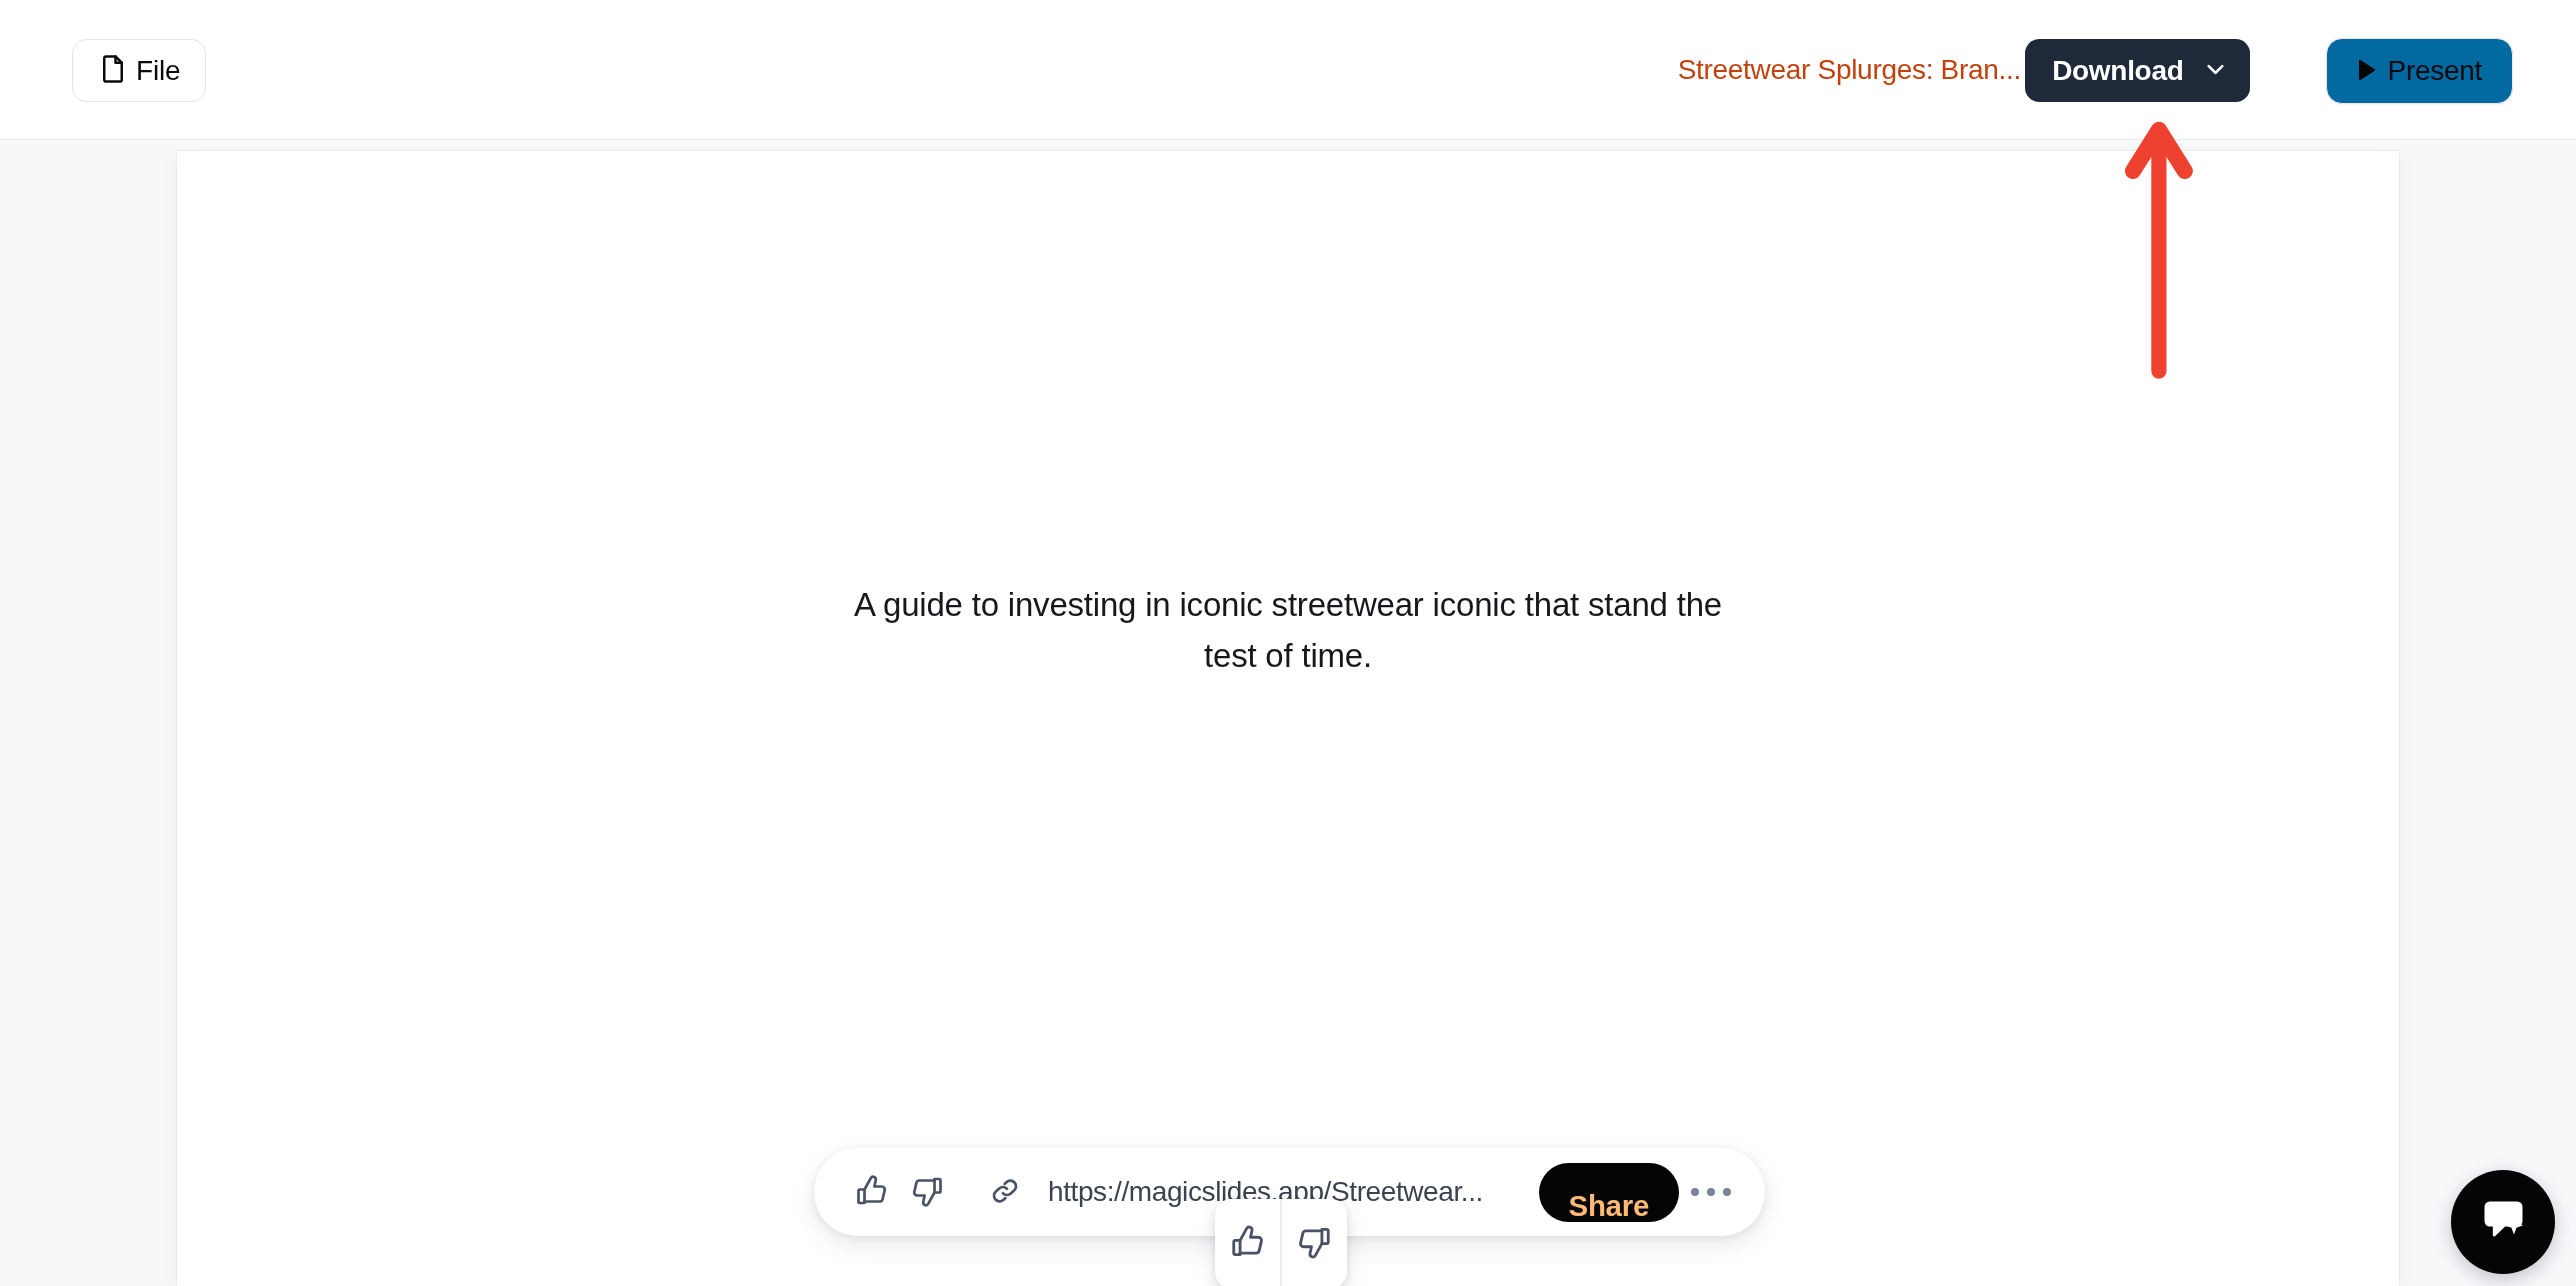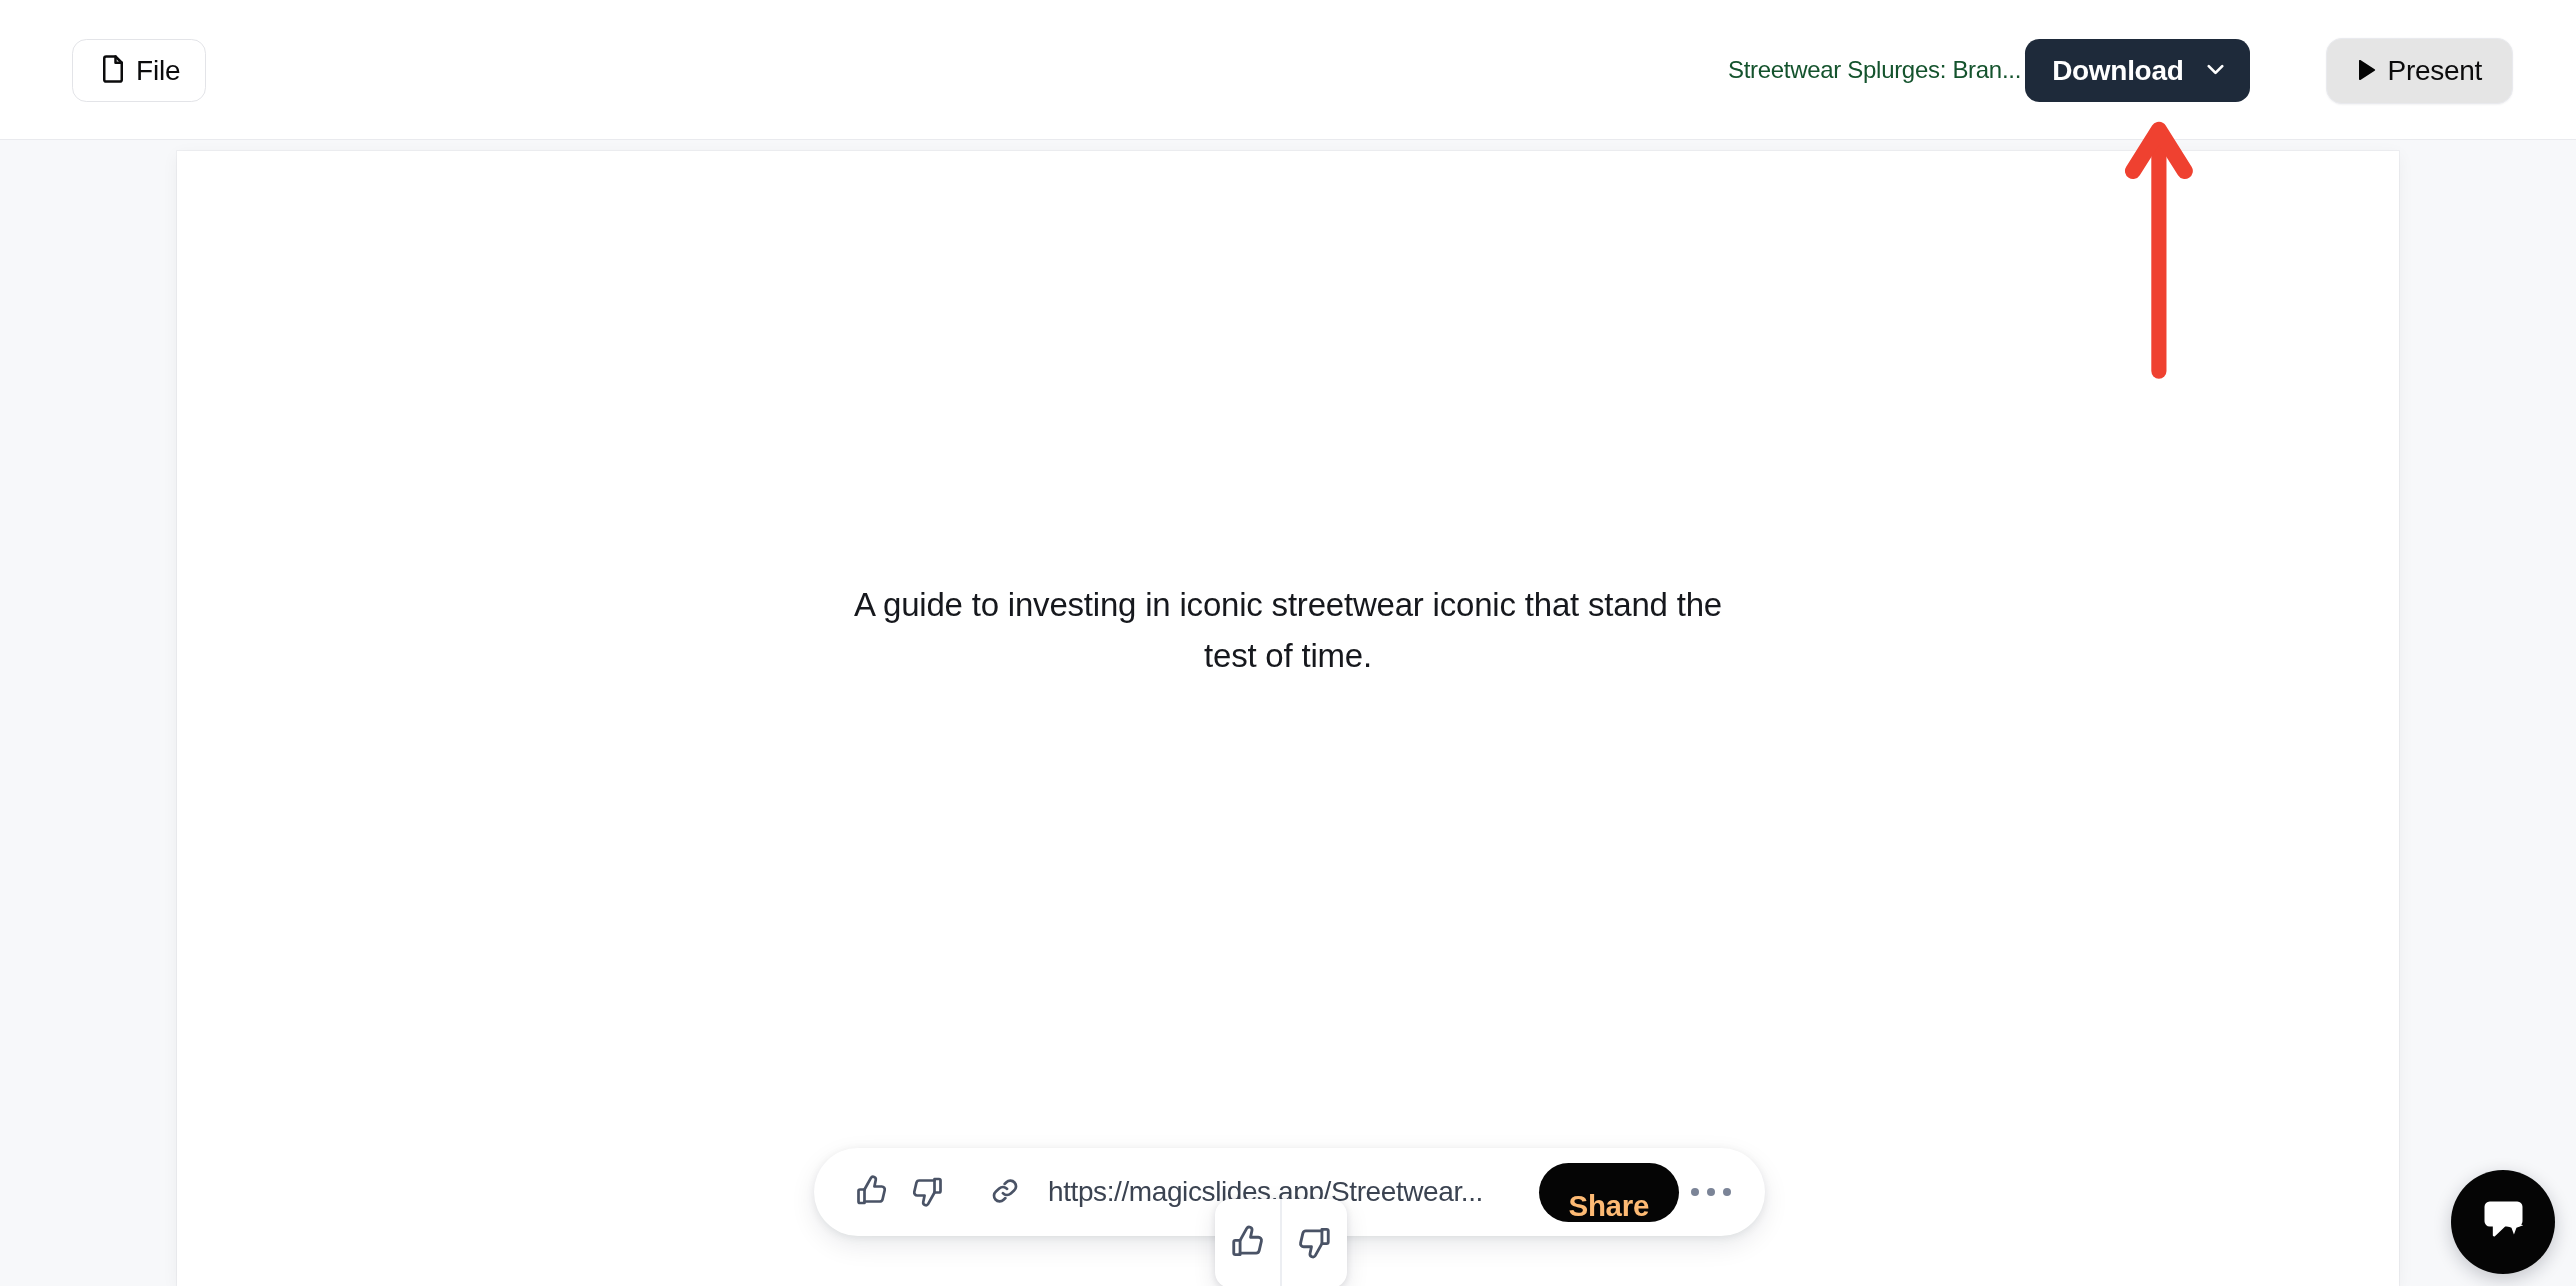--- a/index.html
+++ b/index.html
@@ -21,34 +21,34 @@
     position:absolute; left:72px; top:39px;
     height:63px; padding:0 25px;
     display:flex; align-items:center; gap:8px;
     background:#ffffff; border:1.8px solid #e3e4e8; border-radius:14.3px;
     cursor:pointer;
   }
   .file-btn .lbl{ font-size:28px; color:#0b0b0c; letter-spacing:-0.2px; }
 
   .doc-title{
     position:absolute; right:555px; top:50%; transform:translateY(-50%);
-    font-size:24px; color:#14532d; letter-spacing:-0.3px; white-space:nowrap;
+    font-size:28px; color:#c2410c; letter-spacing:-0.3px; white-space:nowrap;
   }
   .download-btn{
     position:absolute; right:326px; top:39px;
     height:63px; padding:0 21.5px 0 27px;
     display:flex; align-items:center; gap:18px;
     background:#1e2a3a; border-radius:14.3px; cursor:pointer;
   }
   .download-btn .lbl{ font-size:28px; color:#ffffff; font-weight:bold; letter-spacing:-0.3px; }
   .present-btn{
     position:absolute; right:63px; top:38px;
     height:66px; padding:0 30px 0 25px;
     display:flex; align-items:center; gap:8px;
-    background:#e5e5e5; border:1.8px solid #e9eaee; border-radius:16px;
+    background:#0369a1; border:1.8px solid #e9eaee; border-radius:16px;
     box-shadow:0 0.9px 1.8px rgba(16,24,40,.05);
     cursor:pointer;
   }
   .present-btn .lbl{ font-size:28px; color:#0b0b0c; letter-spacing:-0.3px; }
 
   
   .workspace{
     position:absolute; top:140px; left:0; width:2576px; height:1146px;
     background:#f7f8fa;
   }

